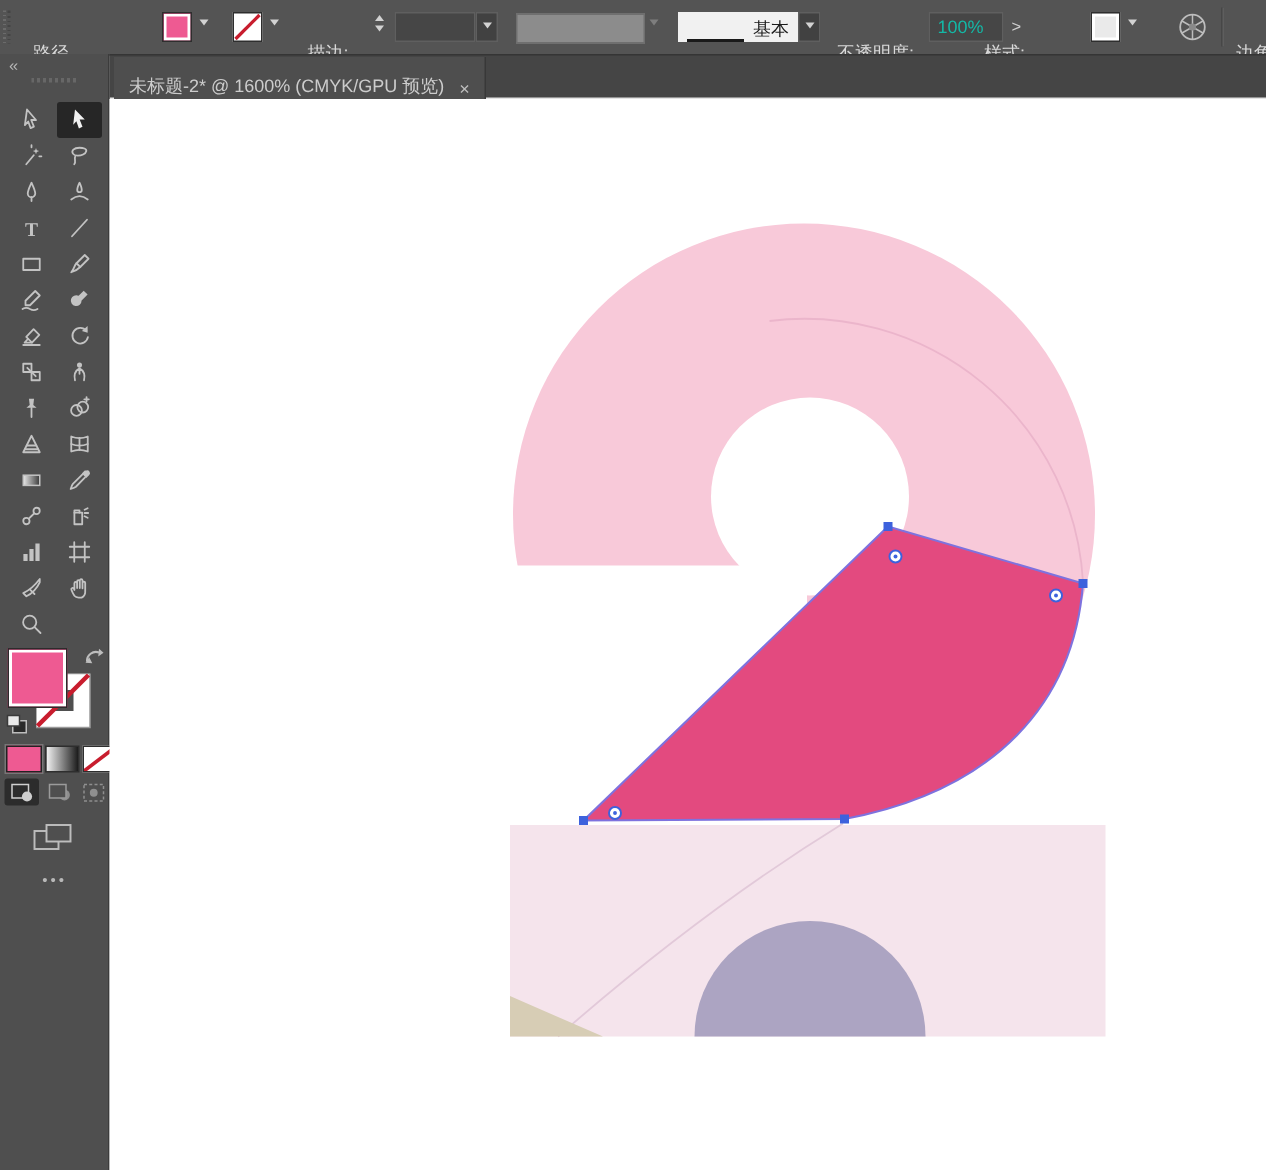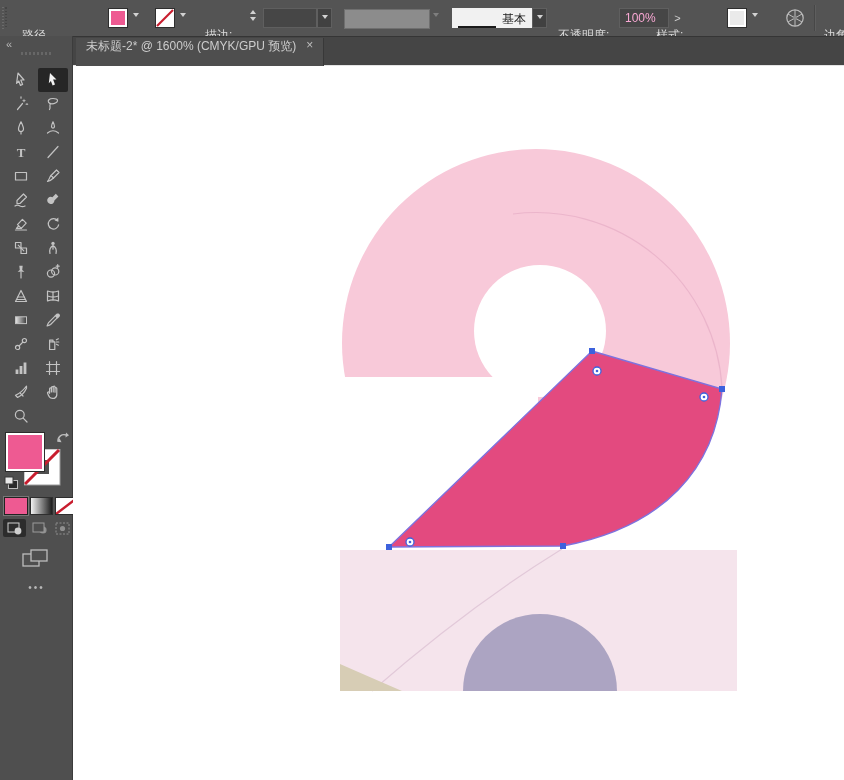--- a/index.html
+++ b/index.html
@@ -13,31 +13,31 @@
   #control-bar .lbl{position:absolute;top:11px;white-space:nowrap;margin-top:16px;}
   .dotted{border-bottom:1px dotted #a8a8a8;padding-bottom:1px;cursor:pointer;}
   .swatch{position:absolute;top:8px;width:20px;height:20px;box-sizing:border-box;
     border:1px solid #2e2e2e;box-shadow:inset 0 0 0 2px #fff;}
   .chev{width:0;height:0;border-left:3.5px solid transparent;border-right:3.5px solid transparent;
     border-top:4.5px solid #d2d2d2;}
   .chev-up{width:0;height:0;border-left:3.5px solid transparent;border-right:3.5px solid transparent;
     border-bottom:4.5px solid #d2d2d2;}
   .chevbox{position:absolute;top:13px;}
   .field{position:absolute;top:8px;height:20px;box-sizing:border-box;background:#464646;
-    border:1px solid #5f5f5f;color:#f9a8d4;font-size:12px;line-height:18px;padding:0 5px;}
+    border:1px solid #5f5f5f;color:#14b8a6;font-size:12px;line-height:18px;padding:0 5px;}
   .vsep{position:absolute;top:5px;width:1px;height:26px;background:#474747;border-right:1px solid #5e5e5e;}
   .grip{position:absolute;left:2px;top:7px;width:5px;height:22px;
     background:repeating-linear-gradient(to bottom,#6b6b6b 0 1px,transparent 1px 3px),
                repeating-linear-gradient(to bottom,#454545 0 1px,transparent 1px 3px);
     background-size:2px 100%,2px 100%;background-position:0 0,3px 1px;background-repeat:repeat-y;}
   
   #tab-strip{left:73px;top:36px;width:771px;height:30px;background:#454545;
     border-top:1px solid #353535;border-bottom:1px solid #e4e4e4;box-sizing:border-box;}
   #doc-tab{position:absolute;left:3px;top:1px;height:28px;background:#4e4e4e;
-    border-right:1px solid #383838;display:flex;align-items:flex-start;padding:0 10px;gap:10px;}
+    border-right:1px solid #383838;display:flex;align-items:flex-end;padding:0 10px;gap:10px;}
   #doc-tab .title{color:#cccccc;font-size:12px;white-space:nowrap;}
   #doc-tab .close{color:#bdbdbd;font-size:12px;cursor:pointer;}
   
   #toolbar{left:0;top:36px;width:73px;height:744px;background:#4f4f4f;
     border-right:1px solid #3c3c3c;box-sizing:border-box;}
   #tb-collapse{position:absolute;left:6px;top:2px;color:#b8b8b8;font-size:11px;letter-spacing:-1px;cursor:pointer;}
   #tb-grip{position:absolute;left:21px;top:16px;width:30px;height:3px;
     background:repeating-linear-gradient(to right,#676767 0 2px,transparent 2px 4px);}
   .tool{position:absolute;width:30px;height:24px;display:flex;align-items:center;justify-content:center;cursor:pointer;}
   .tool svg{overflow:visible;}

